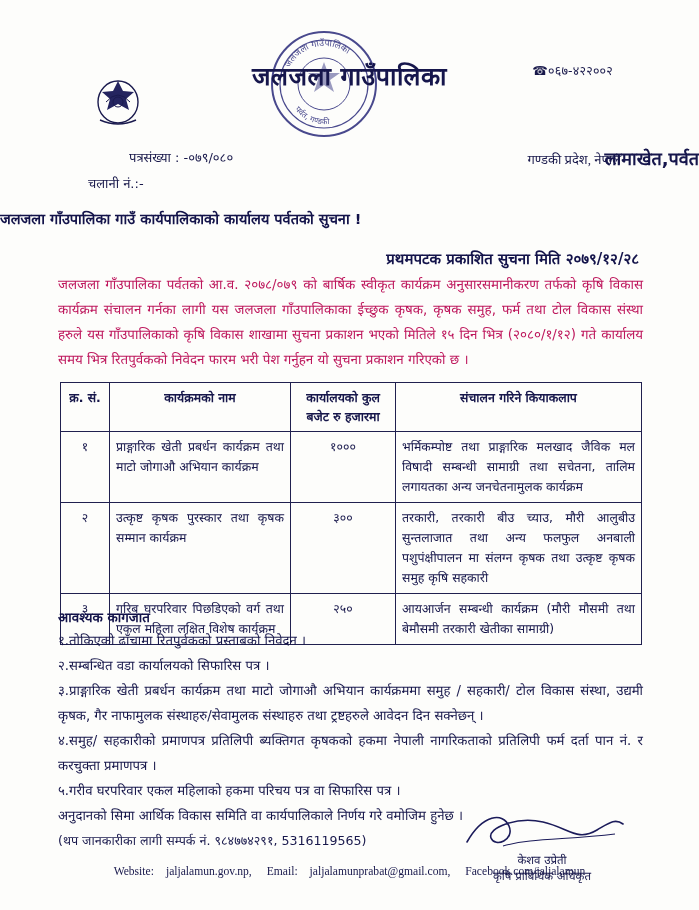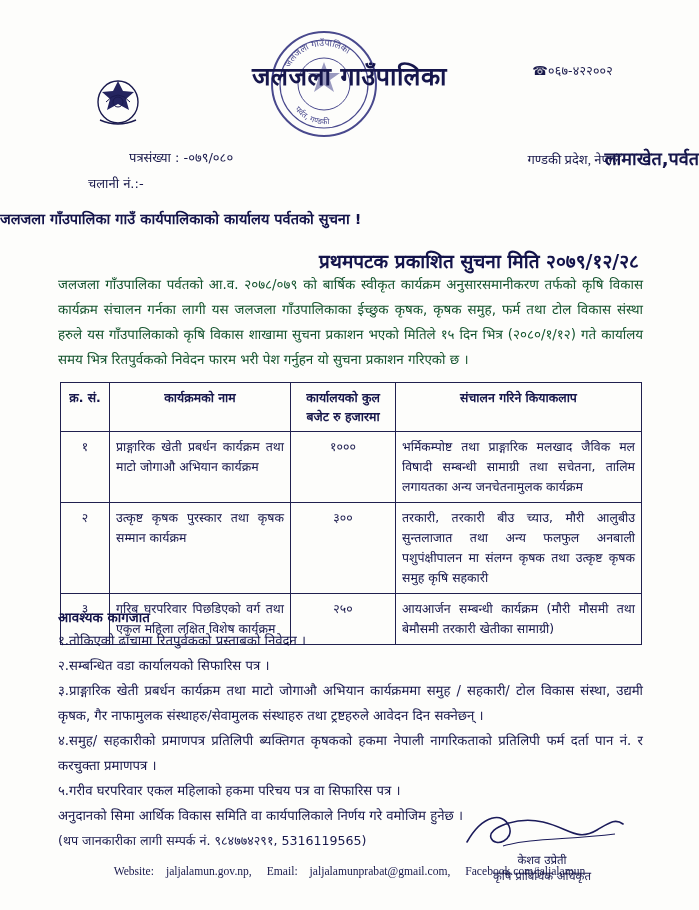--- a/index.html
+++ b/index.html
@@ -113,34 +113,34 @@
     top: 208px;
     text-align: left;
     font-size: 14.5px;
     font-weight: bold;
     color: #13134a;
   }
   .pub-date {
     position: absolute;
     right: 60px;
     top: 248px;
-    font-size: 19px;
+    font-size: 15px;
     font-weight: bold;
     color: #13134a;
   }
   
   .body-para {
     position: absolute;
     left: 58px;
     right: 56px;
     top: 272px;
     font-size: 13.4px;
     line-height: 25px;
     text-align: justify;
-    color: #14532d;
+    color: #be185d;
   }
   
   .tbl {
     position: absolute;
     left: 60px;
     top: 382px;
     width: 582px;
     border-collapse: collapse;
     font-size: 12.4px;
     color: #17174b;

